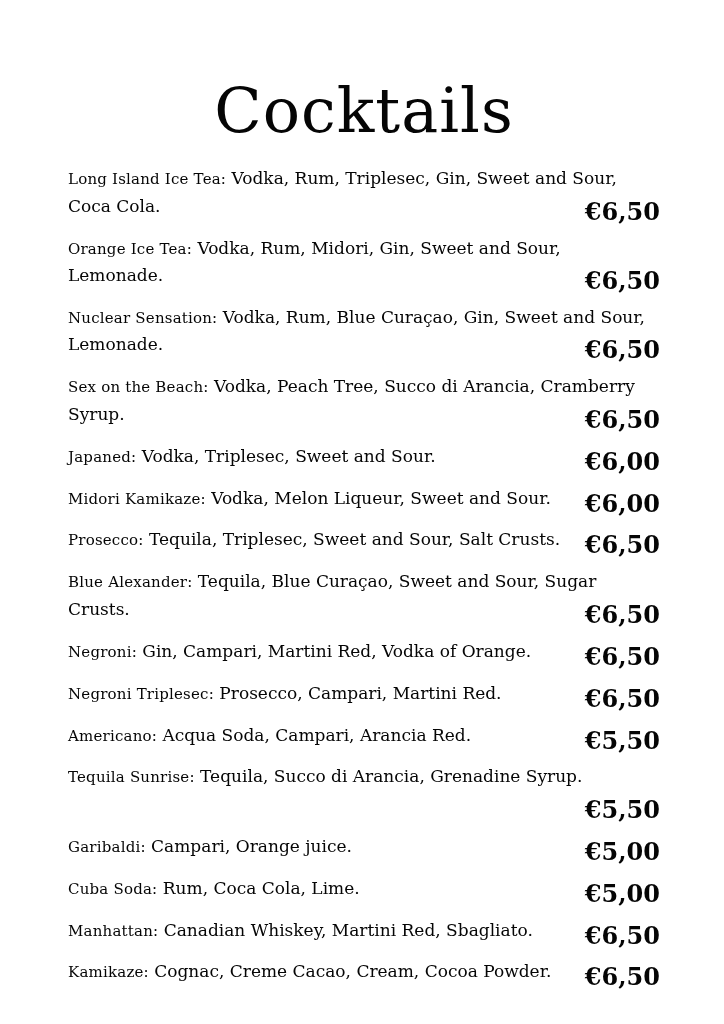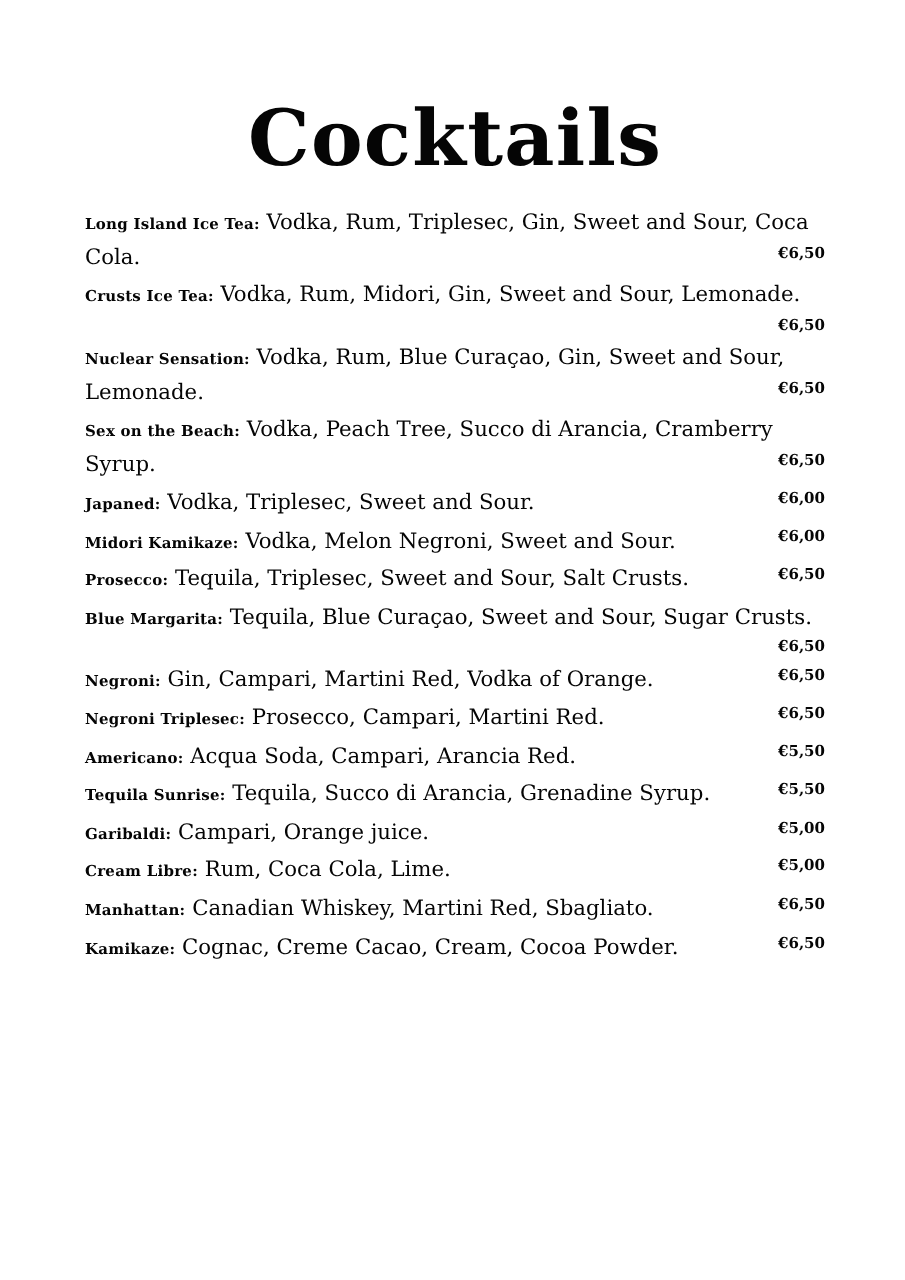--- a/index.html
+++ b/index.html
@@ -11,88 +11,88 @@
     width: 724px;
     min-height: 1024px;
     box-sizing: border-box;
     padding: 60px 64px 40px 68px;
     font-family: "DejaVu Serif", serif;
     color: #050505;
   }
   .page-title {
     text-align: center;
     font-size: 62px;
-    font-weight: bold;
+    font-weight: normal;
     letter-spacing: 1px;
     margin: 18px 0 22px 0;
     line-height: 1.05;
   }
   .menu-list {
     width: 100%;
   }
   .item {
     font-size: 17px;
     line-height: 1.62;
     margin: 0 0 3px 0;
   }
   
   .item::after {
     content: "";
     display: block;
     clear: both;
   }
   .item .name {
-    font-size: 12px;
-    font-weight: bold;
+    font-size: 15px;
+    font-weight: normal;
     letter-spacing: 0.2px;
   }
   .item .ingredients {
     font-size: 17px;
   }
   .item .price {
     float: right;
-    font-size: 12px;
+    font-size: 24px;
     font-weight: bold;
     margin-left: 10px;
     white-space: nowrap;
   }
 </style>
 </head>
 <body>
 
 <h1 class="page-title">Cocktails</h1>
 
 <div class="menu-list" id="menu-list">
   <p class="item"><span class="name">Long Island Ice Tea:</span> <span class="ingredients">Vodka, Rum, Triplesec, Gin, Sweet and Sour, Coca Cola.</span><span class="price">€6,50</span></p>
 
-  <p class="item"><span class="name">Crusts Ice Tea:</span> <span class="ingredients">Vodka, Rum, Midori, Gin, Sweet and Sour, Lemonade.</span><span class="price">€6,50</span></p>
+  <p class="item"><span class="name">Orange Ice Tea:</span> <span class="ingredients">Vodka, Rum, Midori, Gin, Sweet and Sour, Lemonade.</span><span class="price">€6,50</span></p>
 
   <p class="item"><span class="name">Nuclear Sensation:</span> <span class="ingredients">Vodka, Rum, Blue Curaçao, Gin, Sweet and Sour, Lemonade.</span><span class="price">€6,50</span></p>
 
   <p class="item"><span class="name">Sex on the Beach:</span> <span class="ingredients">Vodka, Peach Tree, Succo di Arancia, Cramberry Syrup.</span><span class="price">€6,50</span></p>
 
   <p class="item"><span class="name">Japaned:</span> <span class="ingredients">Vodka, Triplesec, Sweet and Sour.</span><span class="price">€6,00</span></p>
 
-  <p class="item"><span class="name">Midori Kamikaze:</span> <span class="ingredients">Vodka, Melon Negroni, Sweet and Sour.</span><span class="price">€6,00</span></p>
+  <p class="item"><span class="name">Midori Kamikaze:</span> <span class="ingredients">Vodka, Melon Liqueur, Sweet and Sour.</span><span class="price">€6,00</span></p>
 
   <p class="item"><span class="name">Prosecco:</span> <span class="ingredients">Tequila, Triplesec, Sweet and Sour, Salt Crusts.</span><span class="price">€6,50</span></p>
 
-  <p class="item"><span class="name">Blue Margarita:</span> <span class="ingredients">Tequila, Blue Curaçao, Sweet and Sour, Sugar Crusts.</span><span class="price">€6,50</span></p>
+  <p class="item"><span class="name">Blue Alexander:</span> <span class="ingredients">Tequila, Blue Curaçao, Sweet and Sour, Sugar Crusts.</span><span class="price">€6,50</span></p>
 
   <p class="item"><span class="name">Negroni:</span> <span class="ingredients">Gin, Campari, Martini Red, Vodka of Orange.</span><span class="price">€6,50</span></p>
 
   <p class="item"><span class="name">Negroni Triplesec:</span> <span class="ingredients">Prosecco, Campari, Martini Red.</span><span class="price">€6,50</span></p>
 
   <p class="item"><span class="name">Americano:</span> <span class="ingredients">Acqua Soda, Campari, Arancia Red.</span><span class="price">€5,50</span></p>
 
   <p class="item"><span class="name">Tequila Sunrise:</span> <span class="ingredients">Tequila, Succo di Arancia, Grenadine Syrup.</span><span class="price">€5,50</span></p>
 
   <p class="item"><span class="name">Garibaldi:</span> <span class="ingredients">Campari, Orange juice.</span><span class="price">€5,00</span></p>
 
-  <p class="item"><span class="name">Cream Libre:</span> <span class="ingredients">Rum, Coca Cola, Lime.</span><span class="price">€5,00</span></p>
+  <p class="item"><span class="name">Cuba Soda:</span> <span class="ingredients">Rum, Coca Cola, Lime.</span><span class="price">€5,00</span></p>
 
   <p class="item"><span class="name">Manhattan:</span> <span class="ingredients">Canadian Whiskey, Martini Red, Sbagliato.</span><span class="price">€6,50</span></p>
 
   <p class="item"><span class="name">Kamikaze:</span> <span class="ingredients">Cognac, Creme Cacao, Cream, Cocoa Powder.</span><span class="price">€6,50</span></p>
 
   <p class="item"> </p>
 
 </div>
 
 </body></html>

